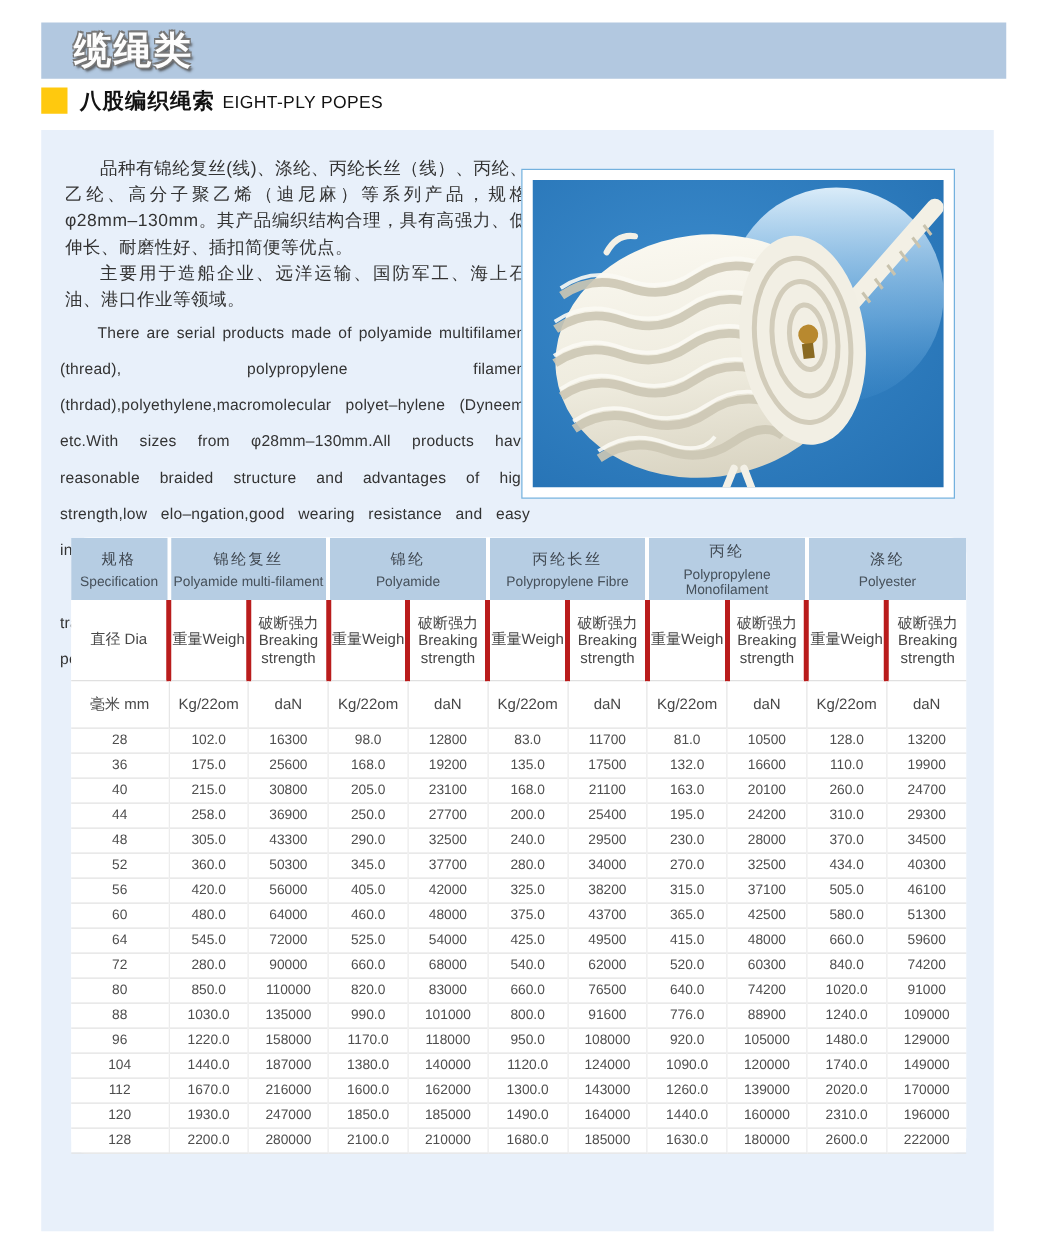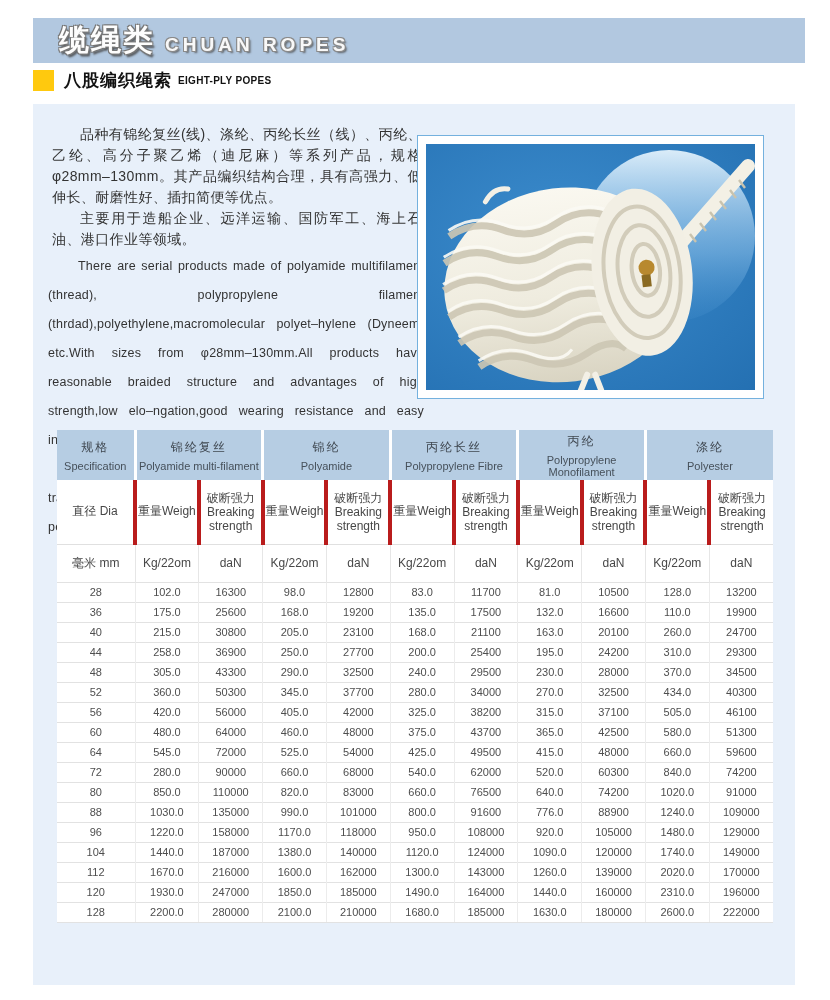--- a/index.html
+++ b/index.html
@@ -11,21 +11,21 @@
             background:#b2c8e0; display:flex; align-items:center; padding-left:26px; }
   .banner-zh { font-size:30px; font-weight:bold; color:#fdfdfd; letter-spacing:2px;
                text-shadow:-1px -1px 0 #777,1px -1px 0 #777,-1px 1px 0 #777,1px 1px 0 #777,2px 3px 2px rgba(70,70,70,.85); }
   .banner-en { font-size:19px; font-weight:bold; color:#f8f8f8; letter-spacing:4px; margin-left:10px; margin-top:8px;
                text-shadow:-1px -1px 0 #8a8a8a,1px -1px 0 #8a8a8a,-1px 1px 0 #8a8a8a,1px 1px 0 #8a8a8a,2px 2px 2px rgba(70,70,70,.8); }
 
   
   .section-line { position:absolute; left:33px; top:69px; display:flex; align-items:center; }
   .bullet { width:21px; height:21px; background:#ffc90e; margin-right:10px; }
   .section-zh { font-size:17px; font-weight:bold; color:#121212; letter-spacing:1px; }
-  .section-en { font-size:10px; font-weight:bold; color:#121212; margin-left:6px; letter-spacing:.3px; }
+  .section-en { font-size:14px; font-weight:normal; color:#121212; margin-left:6px; letter-spacing:.3px; }
 
   
   .panel { position:absolute; left:33px; top:104px; width:762px; height:881px; background:#e8f0fa; }
 
   .intro-zh { position:absolute; left:52px; top:124px; width:370px; font-size:14px; line-height:21px;
               color:#333; text-align:justify; letter-spacing:.4px; }
   .intro-zh p { text-indent:2em; }
   .intro-en { position:absolute; left:48px; top:252px; width:376px; font-size:12.5px; line-height:29px;
               color:#333; text-align:justify; letter-spacing:.2px; }
   .intro-en p { text-indent:2.4em; }
@@ -55,21 +55,20 @@
   tbody.data tr td:first-child { border-left:none; }
   tbody.data tr:last-child td { border-bottom:1px solid #e2e2e2; }
 </style>
 </head>
 <body>
 
 <div class="page">
 
   <div class="banner">
     <span class="banner-zh">缆绳类</span>
-    <span class="banner-en">CHUAN ROPES</span>
   </div>
 
   <div class="section-line">
     <span class="bullet"></span>
     <span class="section-zh">八股编织绳索</span>
     <span class="section-en">EIGHT-PLY POPES</span>
   </div>
 
   <div class="panel"></div>
 

